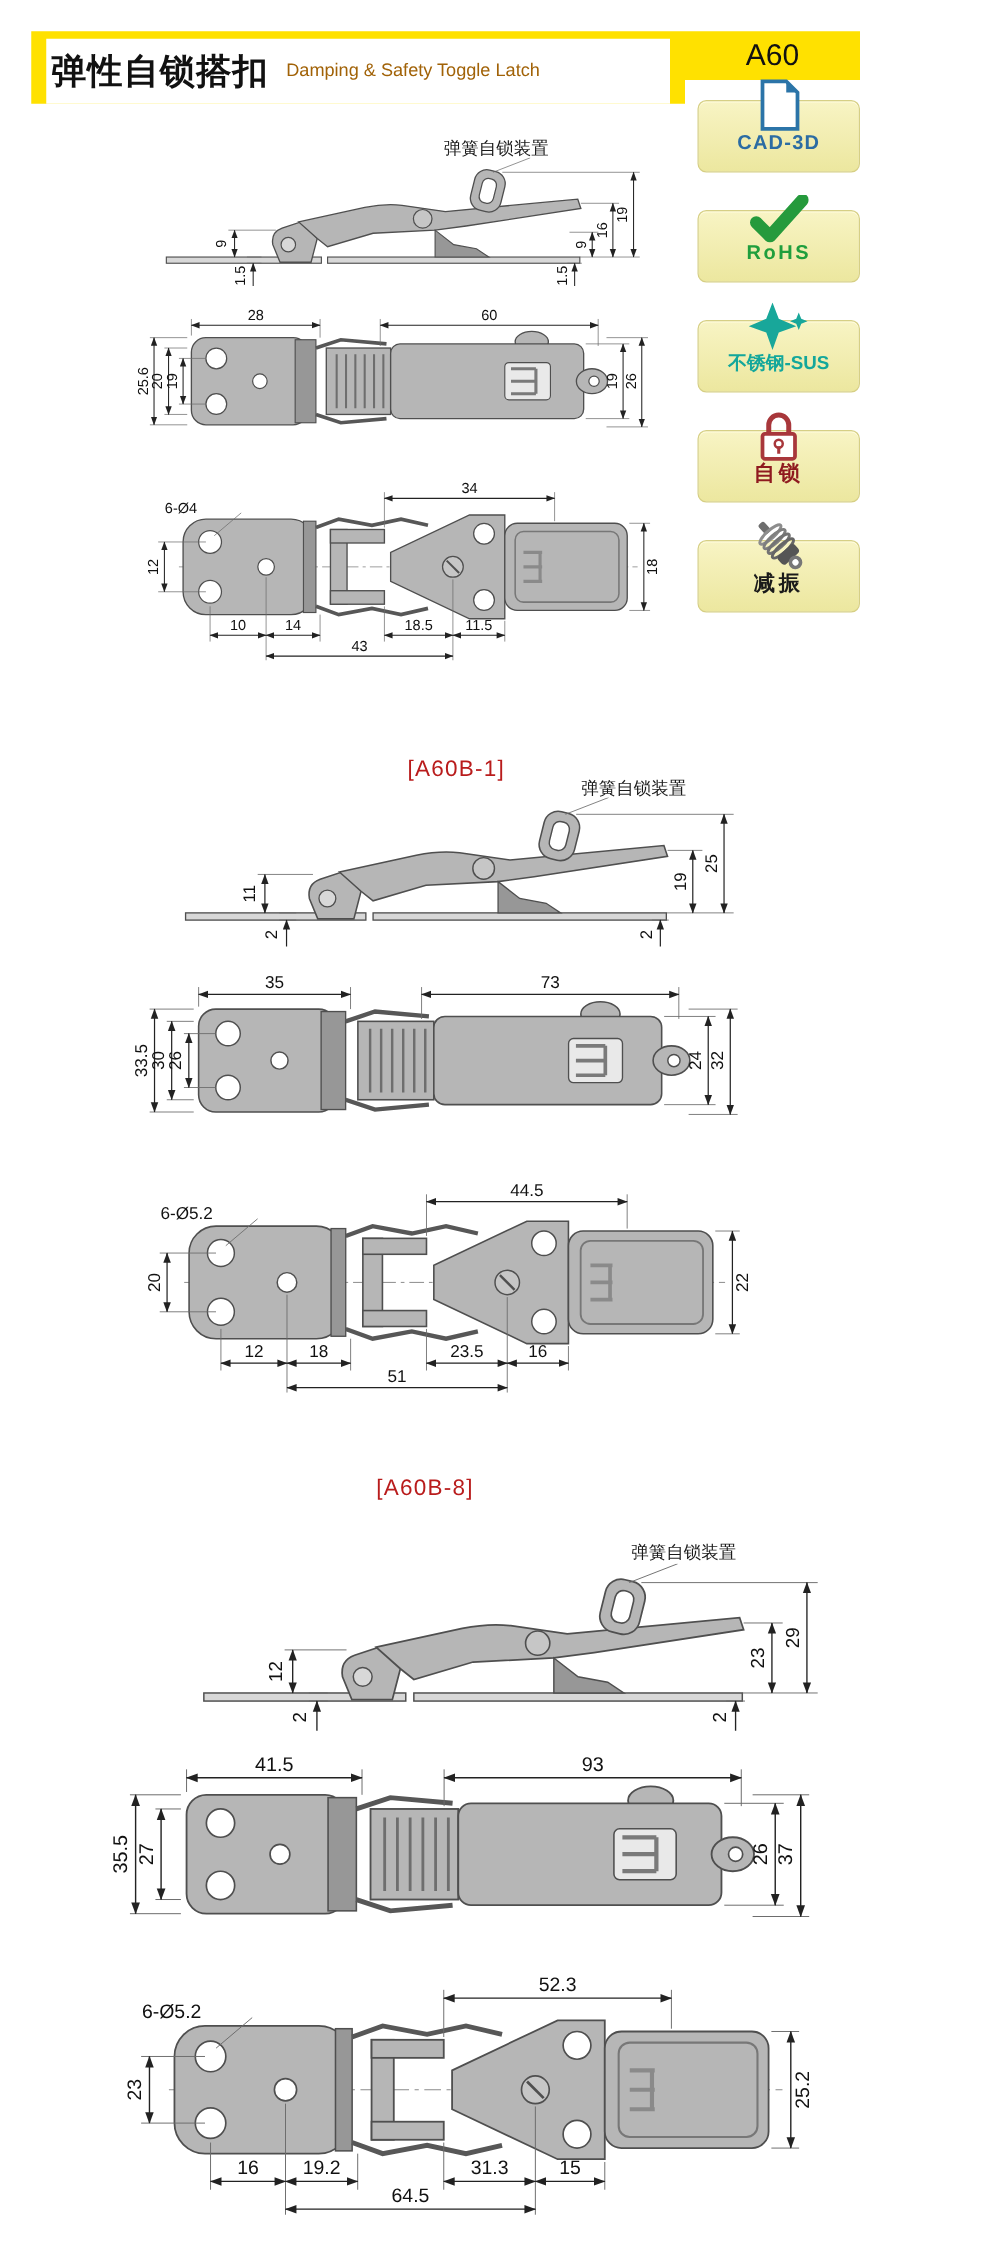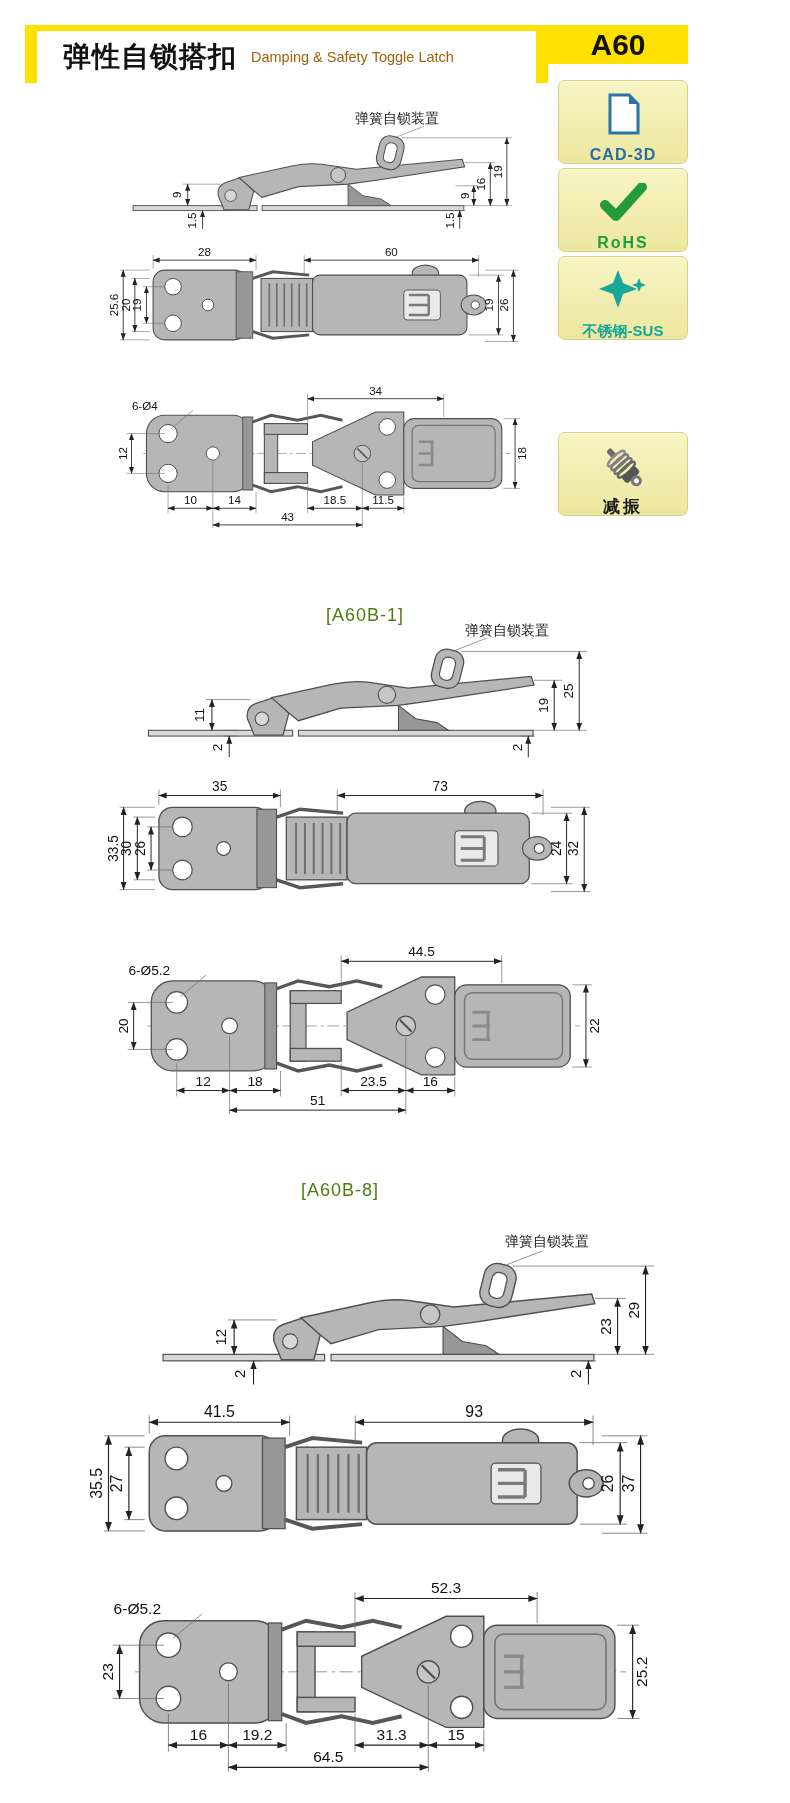--- a/index.html
+++ b/index.html
@@ -3,45 +3,45 @@
 <meta charset="utf-8">
 <style>
   html,body{margin:0;padding:0;background:#fff;}
   body{font-family:"Liberation Sans",sans-serif;color:#111;}
   .page{position:relative;width:790px;height:1803px;background:#fff;overflow:hidden;}
 
   
   .band{position:absolute;left:25px;top:25px;width:523px;height:58px;background:#ffe100;}
   .titlebox{position:absolute;left:12px;top:6px;width:499px;height:52px;background:#fff;
             display:flex;align-items:center;}
-  .title-cn{font-size:28px;font-weight:bold;letter-spacing:1px;margin-left:26px;white-space:nowrap;}
+  .title-cn{font-size:28px;font-weight:bold;letter-spacing:1px;margin-left:4px;white-space:nowrap;}
   .title-en{font-size:14.5px;color:#a16207;margin-left:14px;white-space:nowrap;}
   .codebox{position:absolute;left:548px;top:25px;width:140px;height:39px;background:#ffe100;
-           display:flex;align-items:center;justify-content:center;font-size:30px;font-weight:bold;}
+           display:flex;align-items:center;justify-content:center;font-size:24px;font-weight:normal;}
 
   
-  .badge{position:absolute;left:558px;width:130px;height:84px;border-radius:7px;
+  .badge{position:absolute;left:558px;width:130px;height:58px;border-radius:7px;
          background:linear-gradient(#f8f4c4,#ece79f);border:1px solid #d6cf85;
          box-shadow:inset 0 1px 0 #fffce0;display:flex;flex-direction:column;
-         align-items:center;justify-content:flex-end;padding-bottom:0;box-sizing:border-box;}
+         align-items:center;justify-content:flex-end;padding-bottom:14px;box-sizing:border-box;}
   .badge .ic{flex:1;display:flex;align-items:center;justify-content:center;}
   .blabel{font-weight:bold;font-size:16px;line-height:17px;}
   .b-cad{top:80px}.b-rohs{top:168px}.b-sus{top:256px}.b-lock{top:344px}.b-damp{top:432px}
   .c-cad{color:#2b6ca3;letter-spacing:1px}.c-rohs{color:#1f9e3d;letter-spacing:2px}
   .c-sus{color:#13a79b;font-size:15px}.c-lock{color:#8f1a1f;font-size:17px;letter-spacing:3px}
   .c-damp{color:#1a1a1a;font-size:17px;letter-spacing:3px}
 
   
   .grp{position:absolute;}
   .g1{left:25px;top:100px;width:540px;height:560px;}
   .g2{left:25px;top:540px;width:645px;height:660px;}
   .g3{left:25px;top:1195px;width:700px;height:605px;}
   .grp svg.view{position:absolute;}
   .anno{position:absolute;font-size:14px;color:#1a1a1a;white-space:nowrap;}
-  .cap{position:absolute;width:340px;text-align:center;font-size:18px;color:#4d7c0f;letter-spacing:1px;}
+  .cap{position:absolute;width:340px;text-align:center;font-size:18px;color:#b91c1c;letter-spacing:1px;}
 
   
   .part{fill:#b6b6b6;stroke:#4f4f4f;stroke-width:1.3;}
   .partd{fill:#979797;stroke:#4f4f4f;stroke-width:1.1;}
   .partl{fill:#d8d8d8;stroke:#4f4f4f;stroke-width:1.1;}
   .hole{fill:#ffffff;stroke:#4f4f4f;stroke-width:1.2;}
   .wire{fill:none;stroke:#575757;stroke-width:3.5;}
   .coil{fill:none;stroke:#6e6e6e;stroke-width:2;}
   .dim{stroke:#222;stroke-width:1;fill:none;}
   .ext{stroke:#6b6b6b;stroke-width:0.7;fill:none;}
@@ -245,20 +245,31 @@
 
   <div class="badge b-rohs">
     <span class="ic">
       <svg width="48" height="38" viewBox="0 0 48 38">
         <path d="M6,22 L17,33 L43,4" fill="none" stroke="#259a3c" stroke-width="10" stroke-linecap="round" stroke-linejoin="round"></path>
       </svg>
     </span>
     <span class="blabel c-rohs">RoHS</span>
   </div>
 
+  <div class="badge b-lock">
+    <span class="ic">
+      <svg width="40" height="42" viewBox="0 0 40 42">
+        <path d="M12,19 v-7 a8,8 0 0 1 16,0 v7" fill="none" stroke="#a8373b" stroke-width="4"></path>
+        <rect x="7" y="19" width="26" height="20" rx="2" fill="#fff" stroke="#a8373b" stroke-width="3"></rect>
+        <circle cx="20" cy="27" r="3.2" fill="none" stroke="#a8373b" stroke-width="2"></circle>
+        <line x1="20" y1="29" x2="20" y2="35" stroke="#a8373b" stroke-width="2.5"></line>
+      </svg>
+    </span>
+    <span class="blabel c-lock">自锁</span>
+  </div>
 
   <div class="badge b-damp">
     <span class="ic">
       <svg width="48" height="46" viewBox="0 0 48 46">
         <g transform="rotate(-42 24 23)">
           <rect x="21" y="1" width="6" height="10" rx="2" fill="#6e6e6e"></rect>
           <ellipse cx="24" cy="13" rx="11" ry="3.2" fill="none" stroke="#8d8d8d" stroke-width="2.4"></ellipse>
           <ellipse cx="24" cy="18" rx="11" ry="3.2" fill="none" stroke="#7f7f7f" stroke-width="2.4"></ellipse>
           <ellipse cx="24" cy="23" rx="11" ry="3.2" fill="none" stroke="#737373" stroke-width="2.4"></ellipse>
           <ellipse cx="24" cy="28" rx="11" ry="3.2" fill="none" stroke="#666" stroke-width="2.4"></ellipse>

